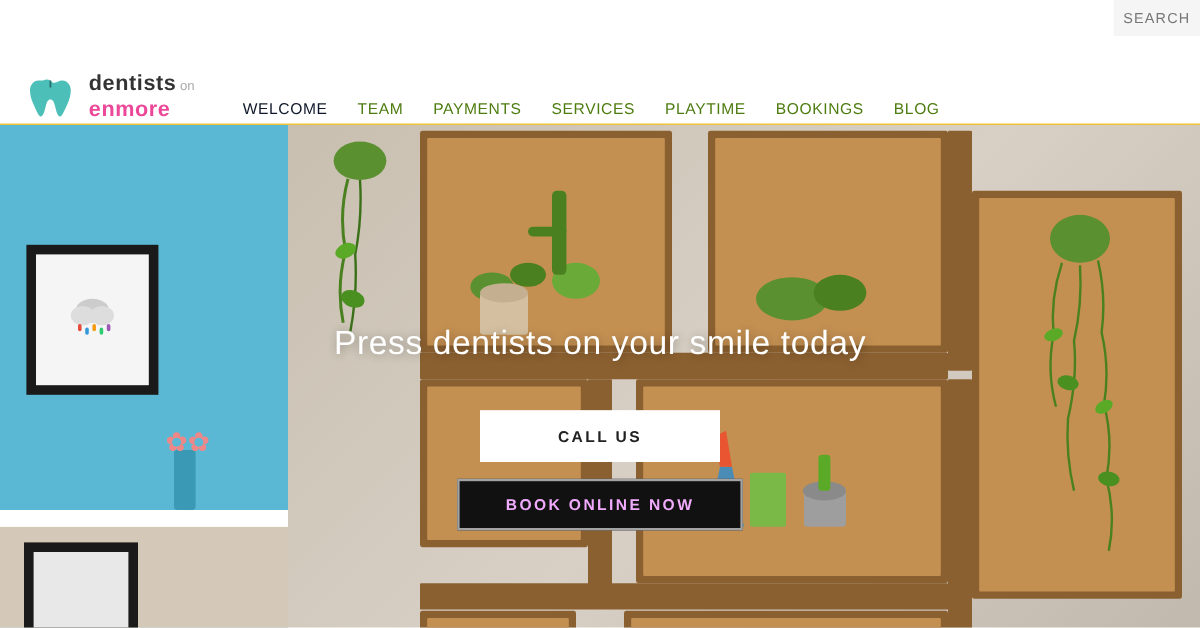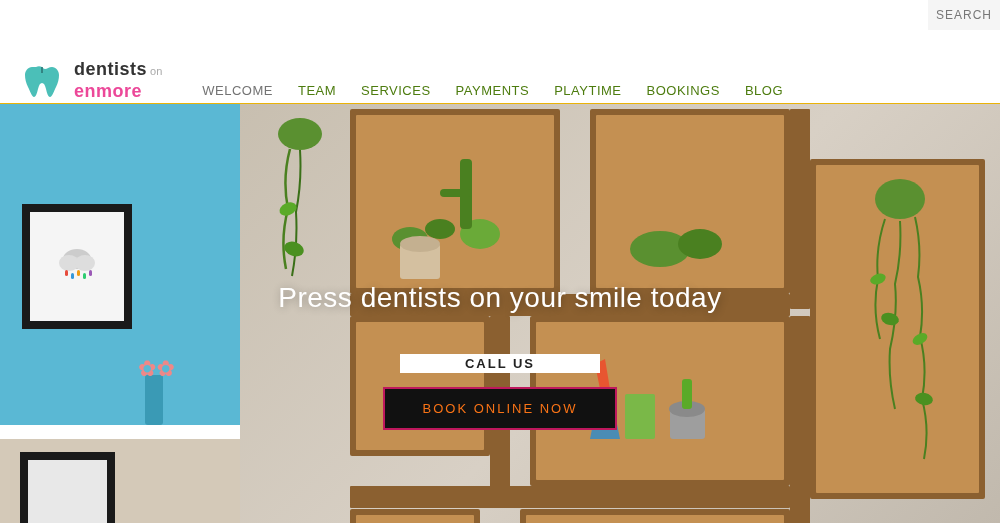--- a/index.html
+++ b/index.html
@@ -51,21 +51,21 @@
     nav a {
       text-decoration: none;
       font-size: 13px;
       font-weight: 500;
       letter-spacing: 0.5px;
       padding: 5px 10px;
       color: #555;
       text-transform: uppercase;
     }
     nav a.active {
-      color: #737373;
+      color: #0f172a;
     }
     nav a.teal {
       color: #4d7c0f;
     }
     .search-btn {
       margin-left: auto;
       font-size: 12px;
       letter-spacing: 1px;
       color: #777;
       text-transform: uppercase;
@@ -133,38 +133,38 @@
       color: #fff;
       text-shadow: 1px 1px 8px rgba(0,0,0,0.3);
       margin-bottom: 40px;
       letter-spacing: 0.5px;
     }
 
     .btn-call {
       background: #fff;
       color: #222;
       border: 2px solid #fff;
-      padding: 0 38px;
+      padding: 12px 38px;
       font-size: 13px;
       font-weight: 700;
       letter-spacing: 2px;
       text-transform: uppercase;
       cursor: pointer;
       margin-bottom: 14px;
       min-width: 200px;
       text-align: center;
     }
 
     .btn-book {
       background: #111;
-      color: #f97316;
-      border: 2px solid #be185d;
+      color: #f0abfc;
+      border: 2px solid #a3a3a3;
       padding: 12px 38px;
       font-size: 13px;
-      font-weight: 400;
+      font-weight: 700;
       letter-spacing: 2px;
       text-transform: uppercase;
       cursor: pointer;
       min-width: 200px;
       text-align: center;
     }
 
     
     .tooth-svg {
       width: 44px;
@@ -187,22 +187,22 @@
       <div>
         <span class="dentists">dentists</span><span class="on" style="font-size:11px; color:#aaa; margin-left:3px;">on</span>
       </div>
       <div class="enmore">enmore</div>
     </div>
   </div>
 
   <nav>
     <a href="#" class="active">WELCOME</a>
     <a href="#" class="teal">TEAM</a>
+    <a href="#" class="teal">PAYMENTS</a>
     <a href="#" class="teal">SERVICES</a>
-    <a href="#" class="teal">PAYMENTS</a>
     <a href="#" class="teal">PLAYTIME</a>
     <a href="#" class="teal">BOOKINGS</a>
     <a href="#" class="teal">BLOG</a>
   </nav>
 
   <button class="search-btn">SEARCH</button>
 </header>
 
 <section class="hero">
 

